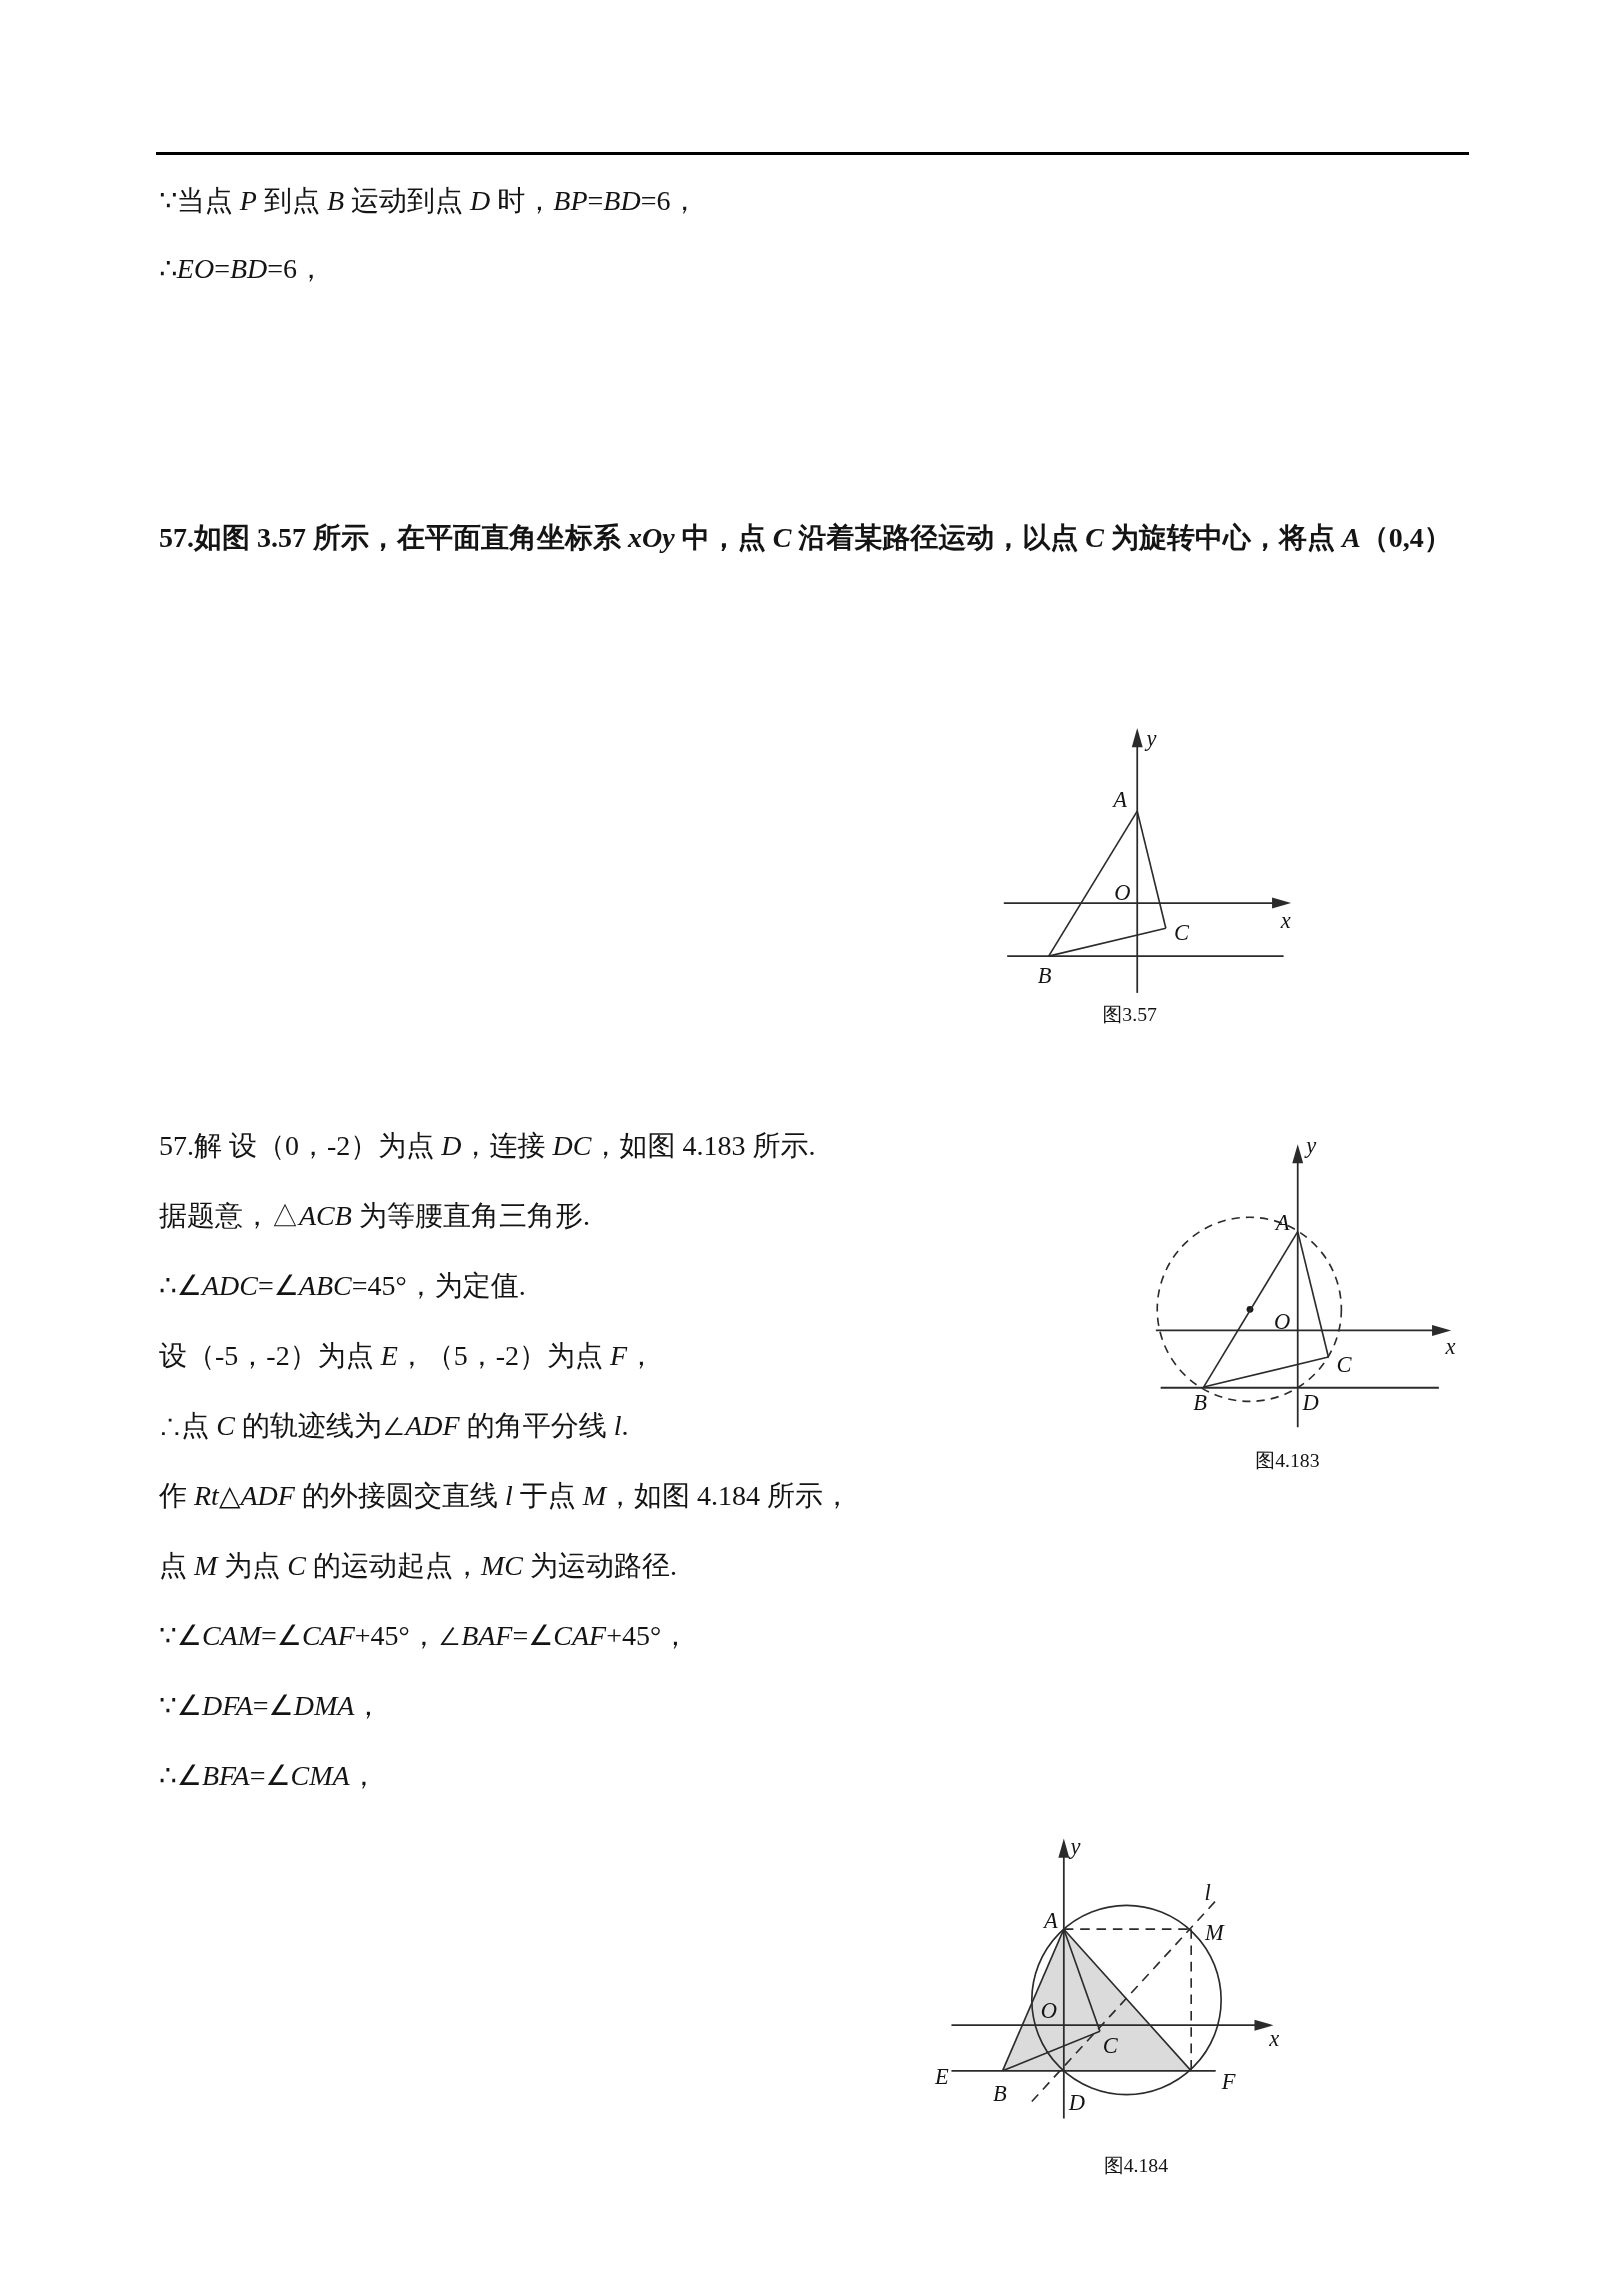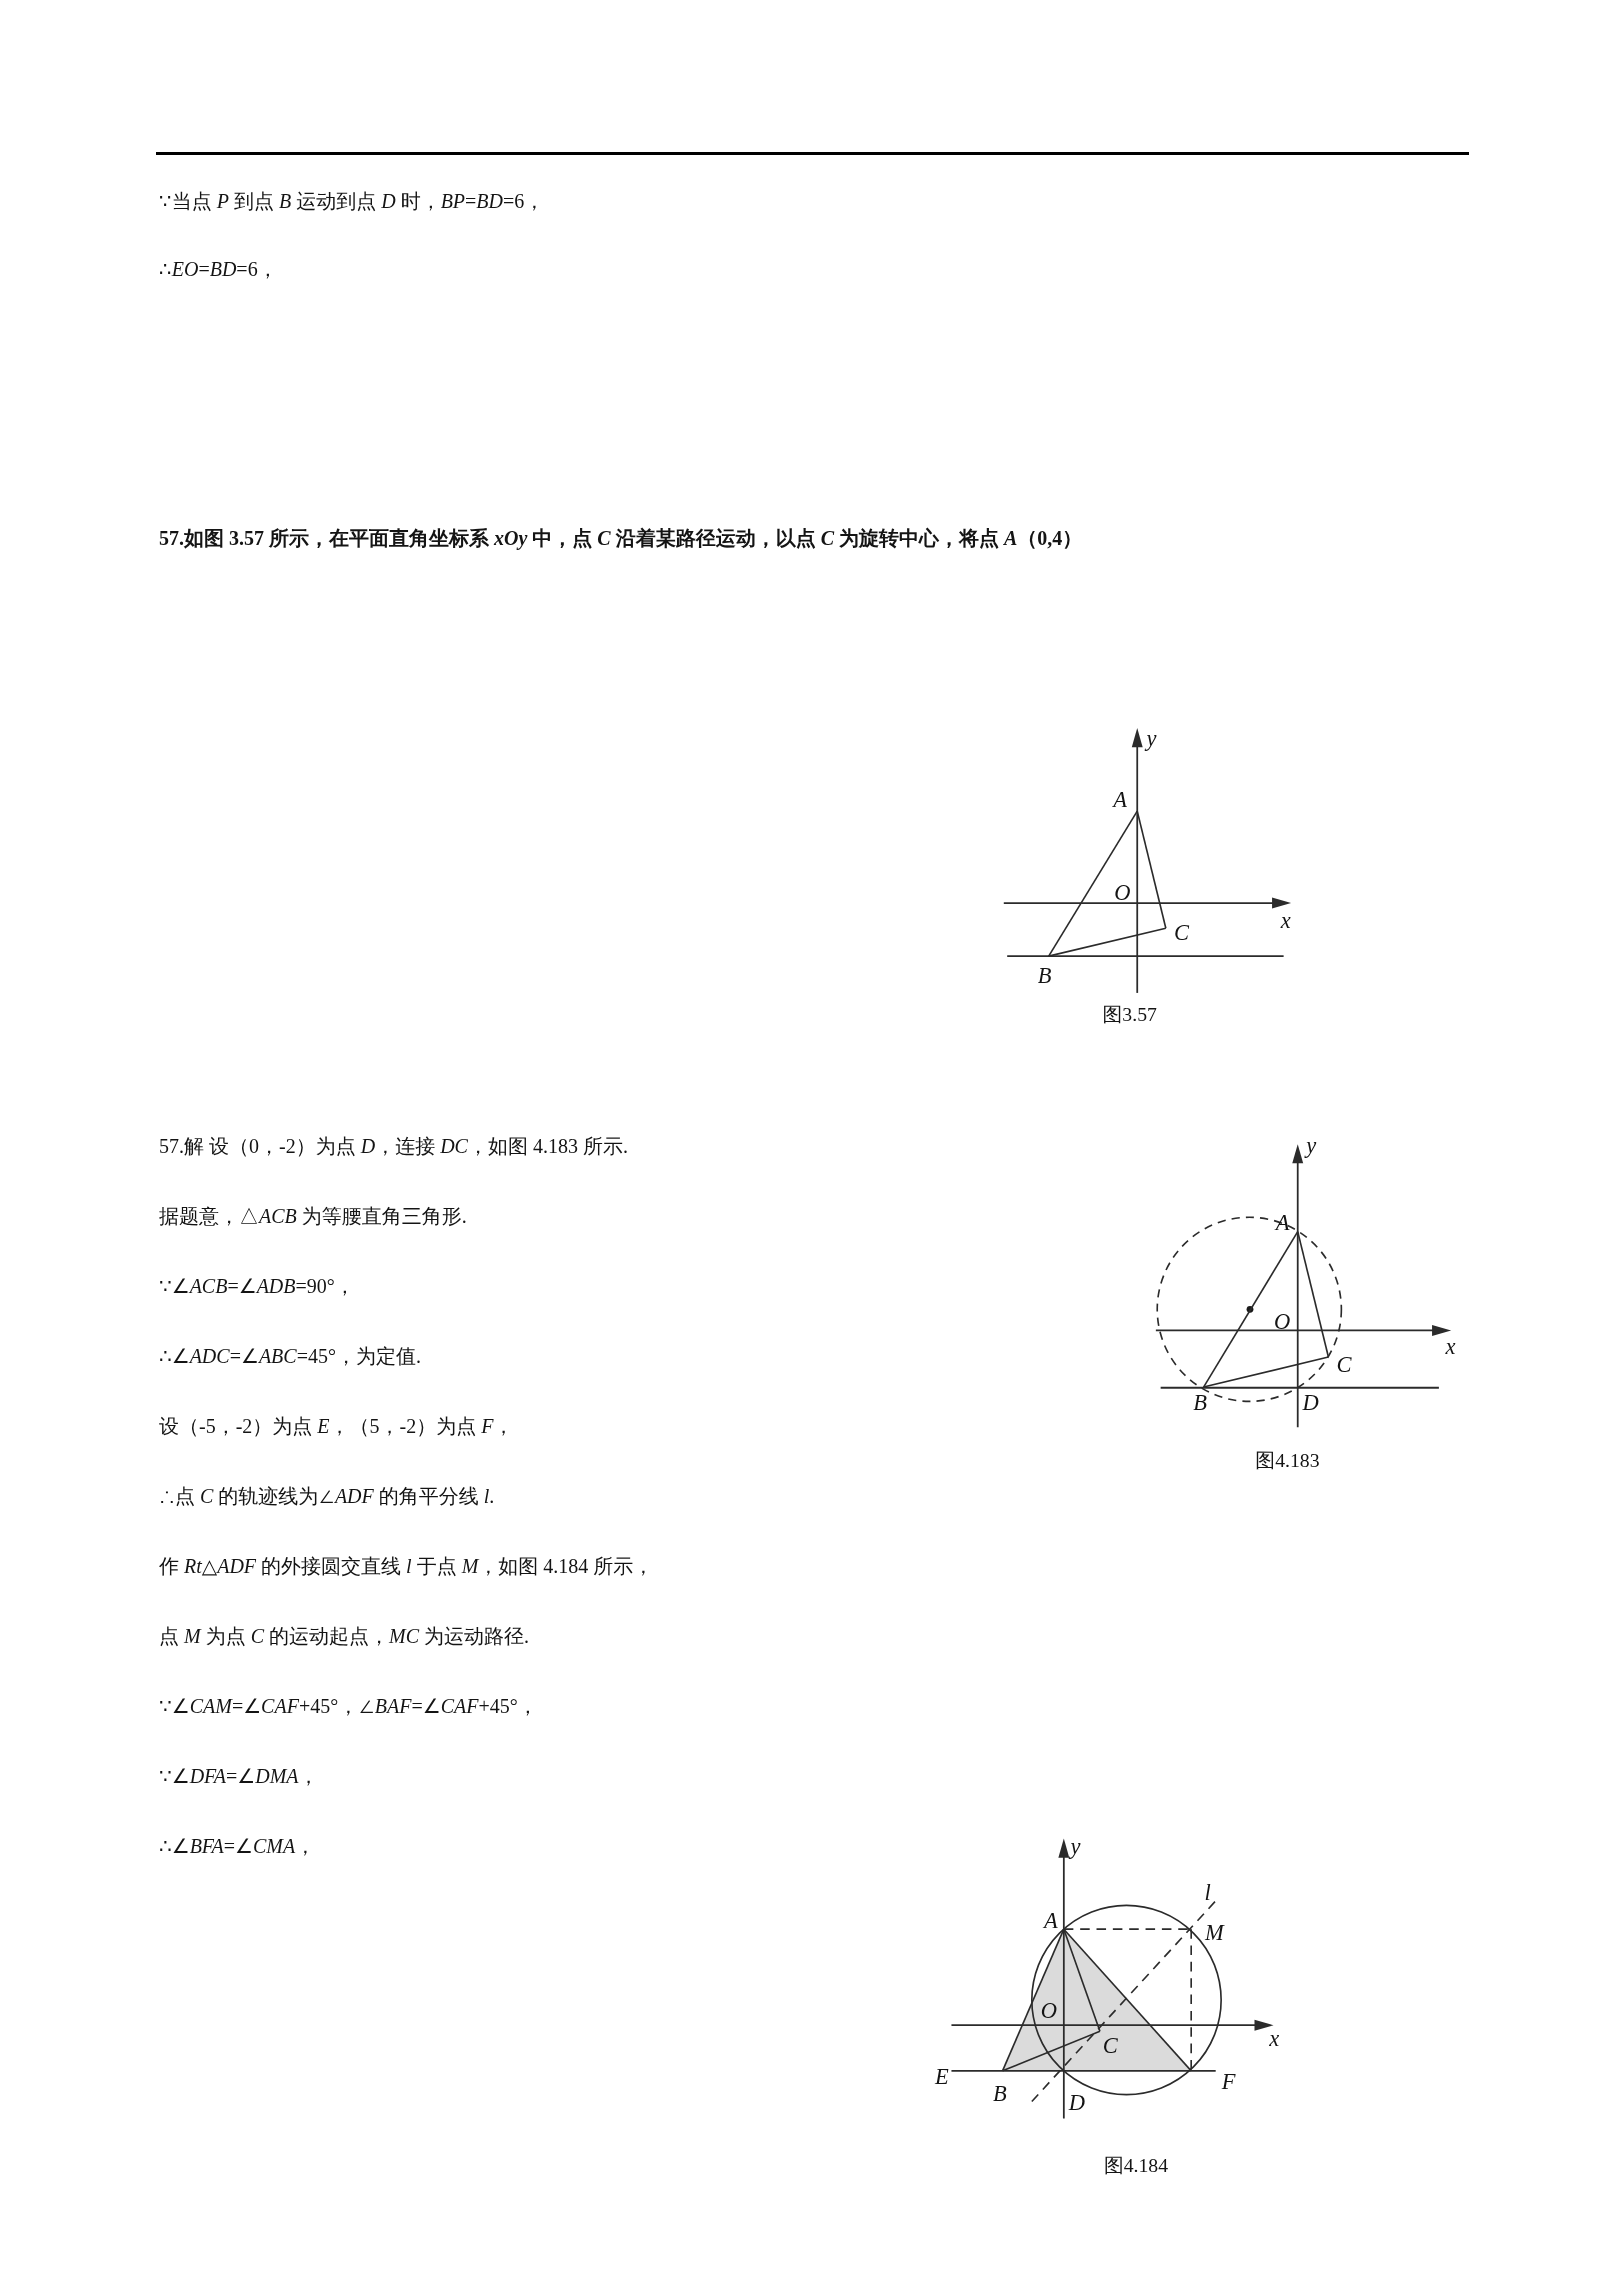--- a/index.html
+++ b/index.html
@@ -14,21 +14,21 @@
   }
   .rule{
     position:absolute;
     left:156px; top:152px;
     width:1313px; height:3.4px;
     background:#000000;
   }
   .textblock{
     position:absolute;
     left:159px;
-    font-size:20px;
+    font-size:28px;
     color:#141414;
     white-space:nowrap;
   }
   .textblock .line{white-space:nowrap;}
   .intro{top:167px;}
   .intro .line{height:68px;line-height:68px;}
   .problem{top:515px;}
   .problem .line{height:46px;line-height:46px;font-weight:bold;}
   .solution{top:1111px;font-family:Liberation Serif, serif;}
   .solution .line{height:70px;line-height:70px;}
@@ -63,21 +63,20 @@
     <div class="line">∴<i>EO</i>=<i>BD</i>=6，</div>
   </div>
 
   <div class="textblock problem">
     <div class="line">57.如图 3.57 所示，在平面直角坐标系 <i>xOy</i> 中，点 <i>C</i> 沿着某路径运动，以点 <i>C</i> 为旋转中心，将点 <i>A</i>（0,4）</div>
   </div>
 
   <div class="textblock solution">
     <div class="line">57.解 设（0，-2）为点 <i>D</i>，连接 <i>DC</i>，如图 4.183 所示.</div>
     <div class="line">据题意，△<i>ACB</i> 为等腰直角三角形.</div>
-    <div class="line">∵∠<i>ACB</i>=∠<i>ADB</i>=90°，</div>
     <div class="line">∴∠<i>ADC</i>=∠<i>ABC</i>=45°，为定值.</div>
     <div class="line">设（-5，-2）为点 <i>E</i>，（5，-2）为点 <i>F</i>，</div>
     <div class="line">∴点 <i>C</i> 的轨迹线为∠<i>ADF</i> 的角平分线 <i>l</i>.</div>
     <div class="line">作 <i>Rt</i>△<i>ADF</i> 的外接圆交直线 <i>l</i> 于点 <i>M</i>，如图 4.184 所示，</div>
     <div class="line">点 <i>M</i> 为点 <i>C</i> 的运动起点，<i>MC</i> 为运动路径.</div>
     <div class="line">∵∠<i>CAM</i>=∠<i>CAF</i>+45°，∠<i>BAF</i>=∠<i>CAF</i>+45°，</div>
     <div class="line">∵∠<i>DFA</i>=∠<i>DMA</i>，</div>
     <div class="line">∴∠<i>BFA</i>=∠<i>CMA</i>，</div>
   </div>
 

